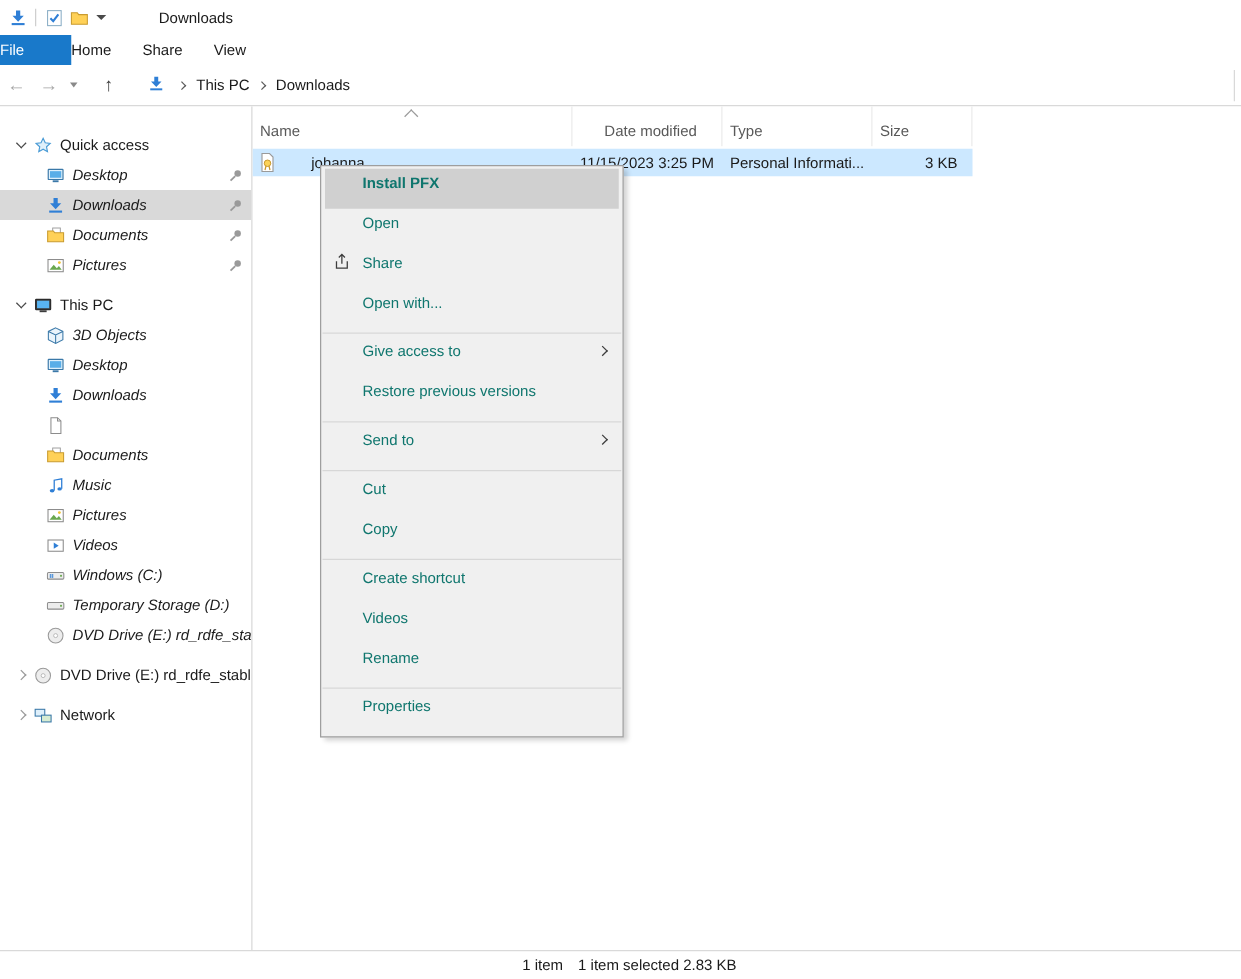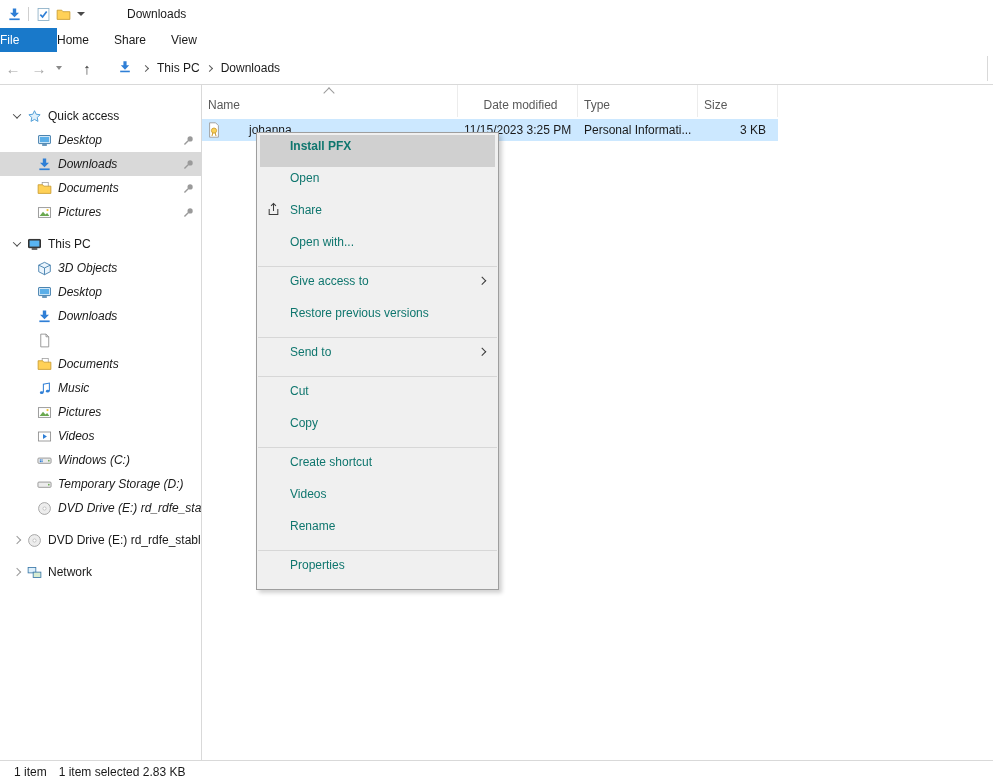--- a/index.html
+++ b/index.html
@@ -81,21 +81,21 @@
   .context-menu { position: absolute; left: 256px; top: 132px; width: 243px; background: #f0f0f0; border: 1px solid #9e9e9e; box-shadow: 3px 3px 4px rgba(0,0,0,0.18); padding: 1px 0 3px 0; z-index: 10; }
   .menu-item { position: relative; height: 32px; line-height: 22px; padding-left: 33px; color: #0f766e; white-space: nowrap; }
   .menu-item.bold { font-weight: bold; }
   .menu-item.hl { background: #d0d0d0; margin: 1px 3px 0 3px; padding-left: 30px; }
   .menu-sep { height: 1px; background: #d7d7d7; margin: 3px 1px; }
   .mi-icon { position: absolute; left: 9px; top: 3px; width: 16px; height: 16px; }
   .mi-icon svg { width: 15px; height: 15px; }
   .mi-arrow { position: absolute; right: 14px; top: 8px; width: 5.5px; height: 5.5px; border-right: 1.3px solid #3c3c3c; border-bottom: 1.3px solid #3c3c3c; transform: rotate(-45deg); }
 
   
-  .statusbar { position: absolute; left: 0; right: 0; bottom: 0; height: 23px; border-top: 1px solid #d9d9d9; display: flex; align-items: center; padding-left: 14px; background: #fff; }
+  .statusbar { position: absolute; left: 0; right: 0; bottom: 0; height: 23px; border-top: 1px solid #d9d9d9; display: flex; align-items: center; padding-left: 14px; background: #fff; justify-content: center; }
   .status-sel { margin-left: 12px; }
 </style>
 </head>
 <body>
 
 <svg width="0" height="0" style="position:absolute">
   <defs>
     <symbol id="sym-star" viewBox="0 0 16 16">
         <path d="M8 1.8 L9.8 5.6 14 6.1 10.9 9 11.7 13.2 8 11.1 4.3 13.2 5.1 9 2 6.1 6.2 5.6 Z" fill="#dff0fb" stroke="#4a9bd5" stroke-width="1"></path>
       </symbol>

